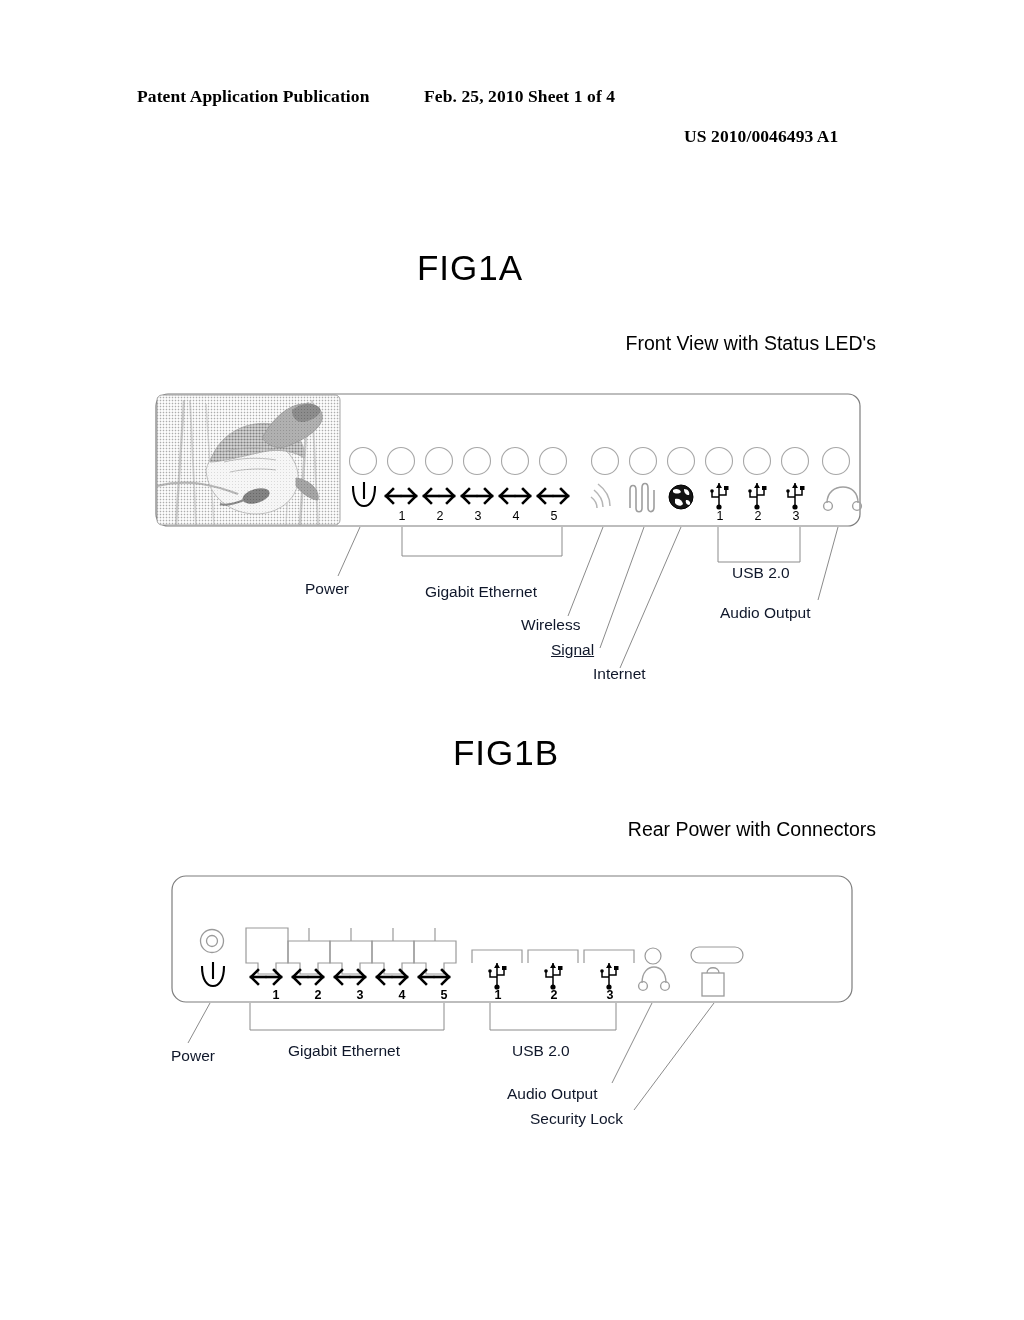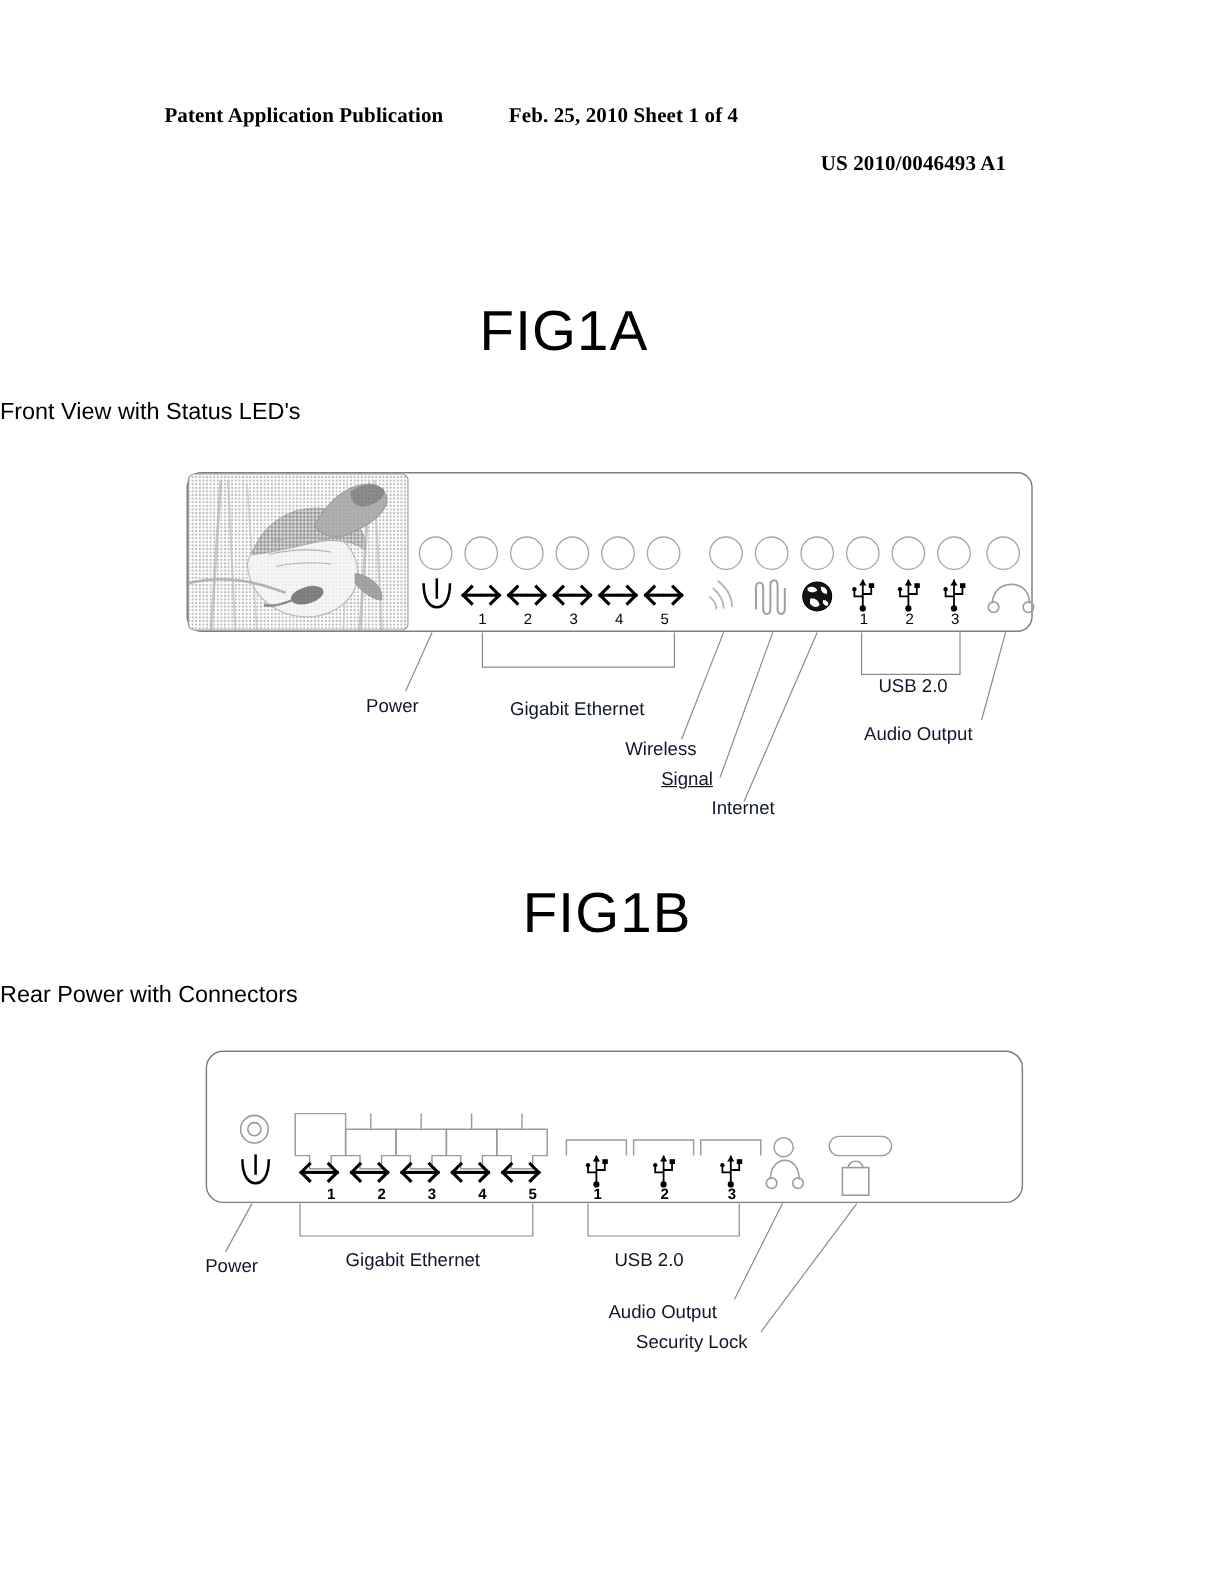--- a/index.html
+++ b/index.html
@@ -30,28 +30,28 @@
   }
   .patent-header .hdr-left   { position: absolute; left: 137px; top: 0; white-space: nowrap; }
   .patent-header .hdr-mid    { position: absolute; left: 424px; top: 0; white-space: nowrap; text-align: center; }
   .patent-header .hdr-right  { position: absolute; left: 684px; top: 0; white-space: nowrap; margin-top: 40px; }
 
   
   .fig-title {
     position: absolute;
     width: 940px;
     text-align: center;
-    font-size: 47px;
+    font-size: 35px;
     letter-spacing: 1px;
     font-weight: normal;
   }
   .fig-subtitle {
     position: absolute;
     width: 876px;
-    text-align: left;
+    text-align: right;
     font-size: 19.5px;
     font-weight: normal;
   }
   #fig1a-title    { top: 248px; }
   #fig1a-subtitle { top: 332px; }
   #fig1b-title    { top: 733px; padding-left: 36px; }
   #fig1b-subtitle { top: 818px; }
 
   
   .draw-layer {

